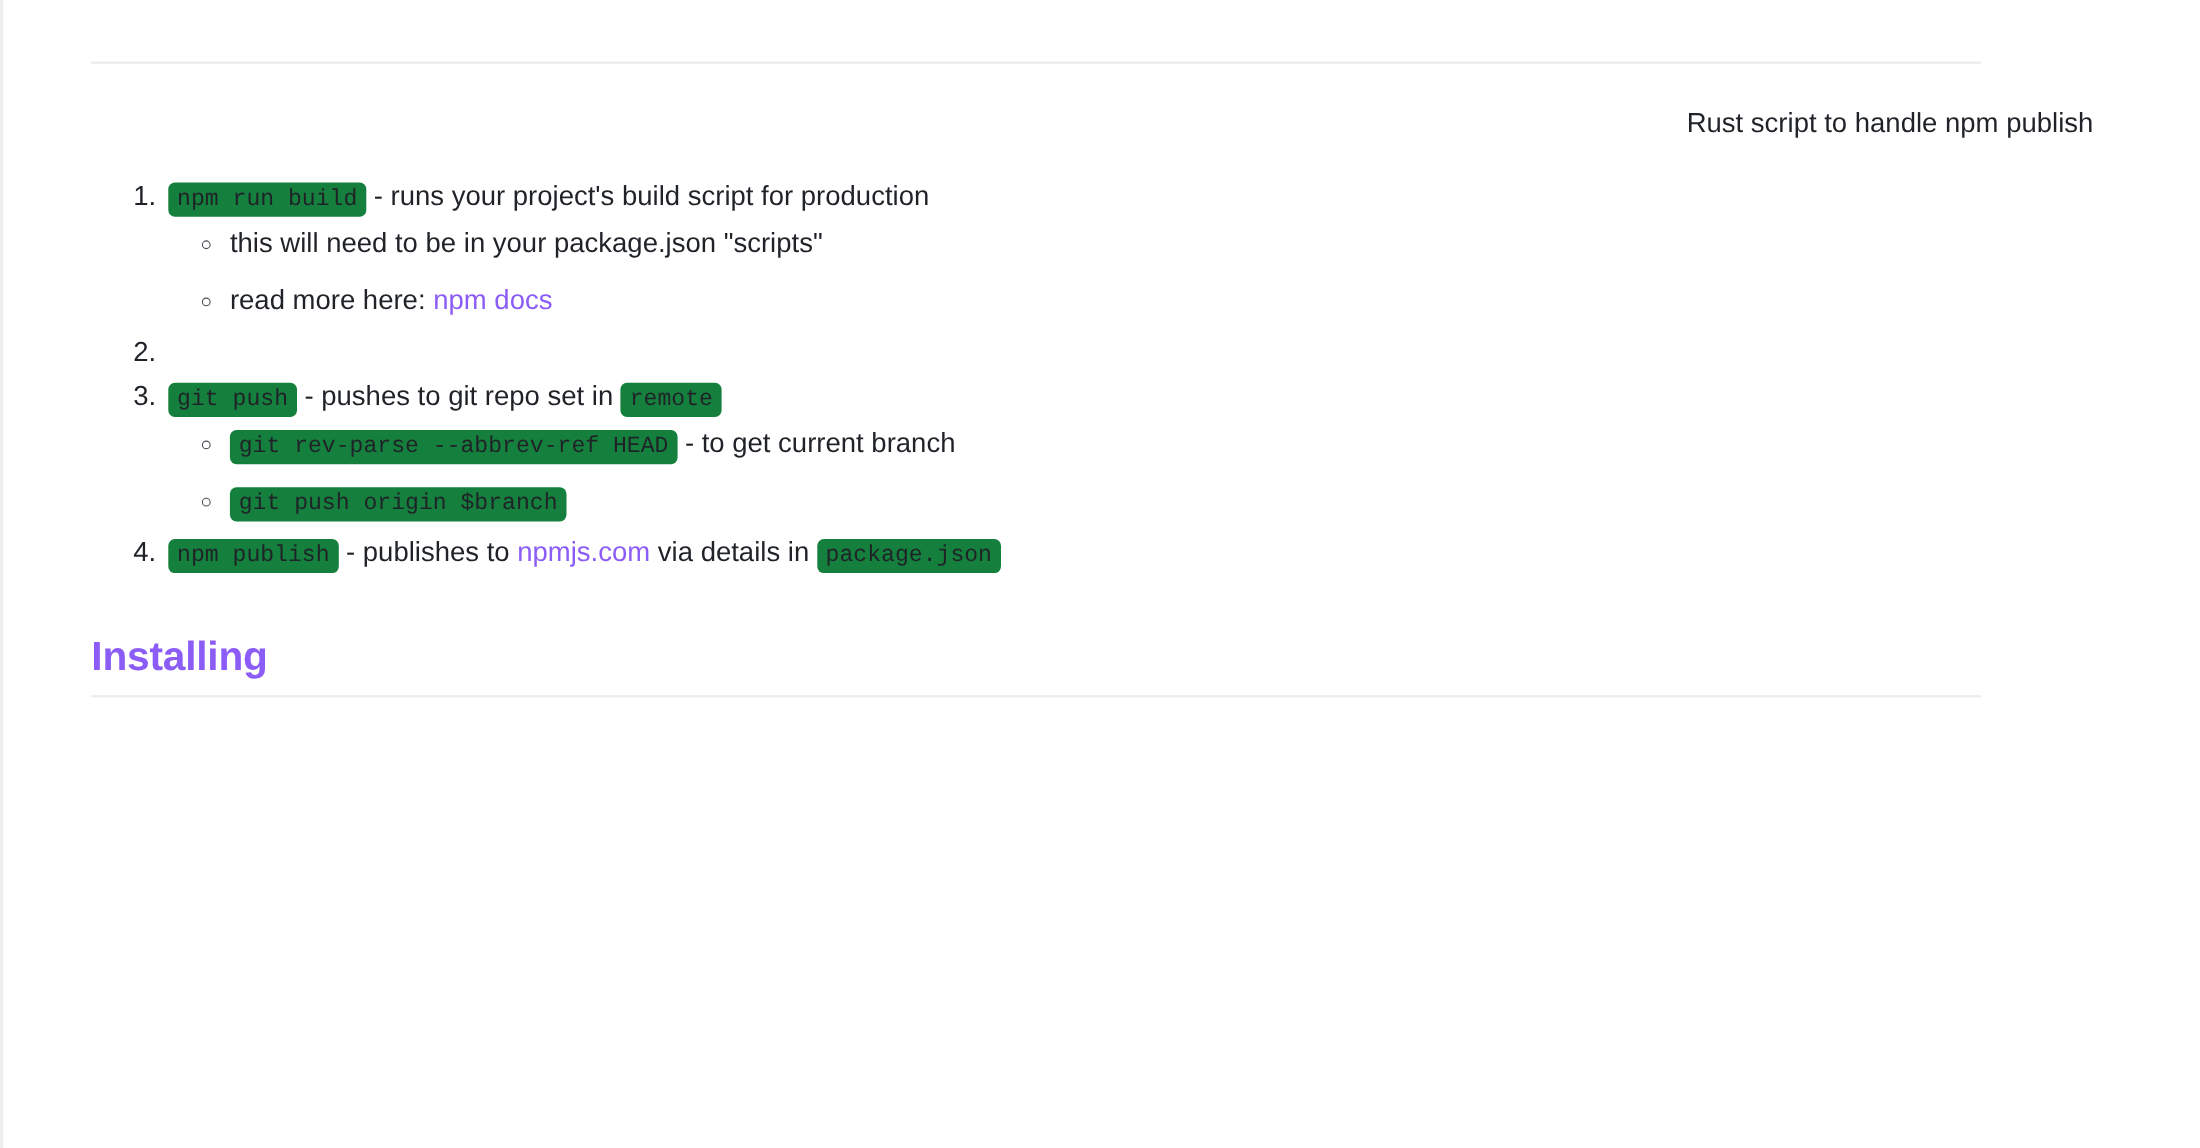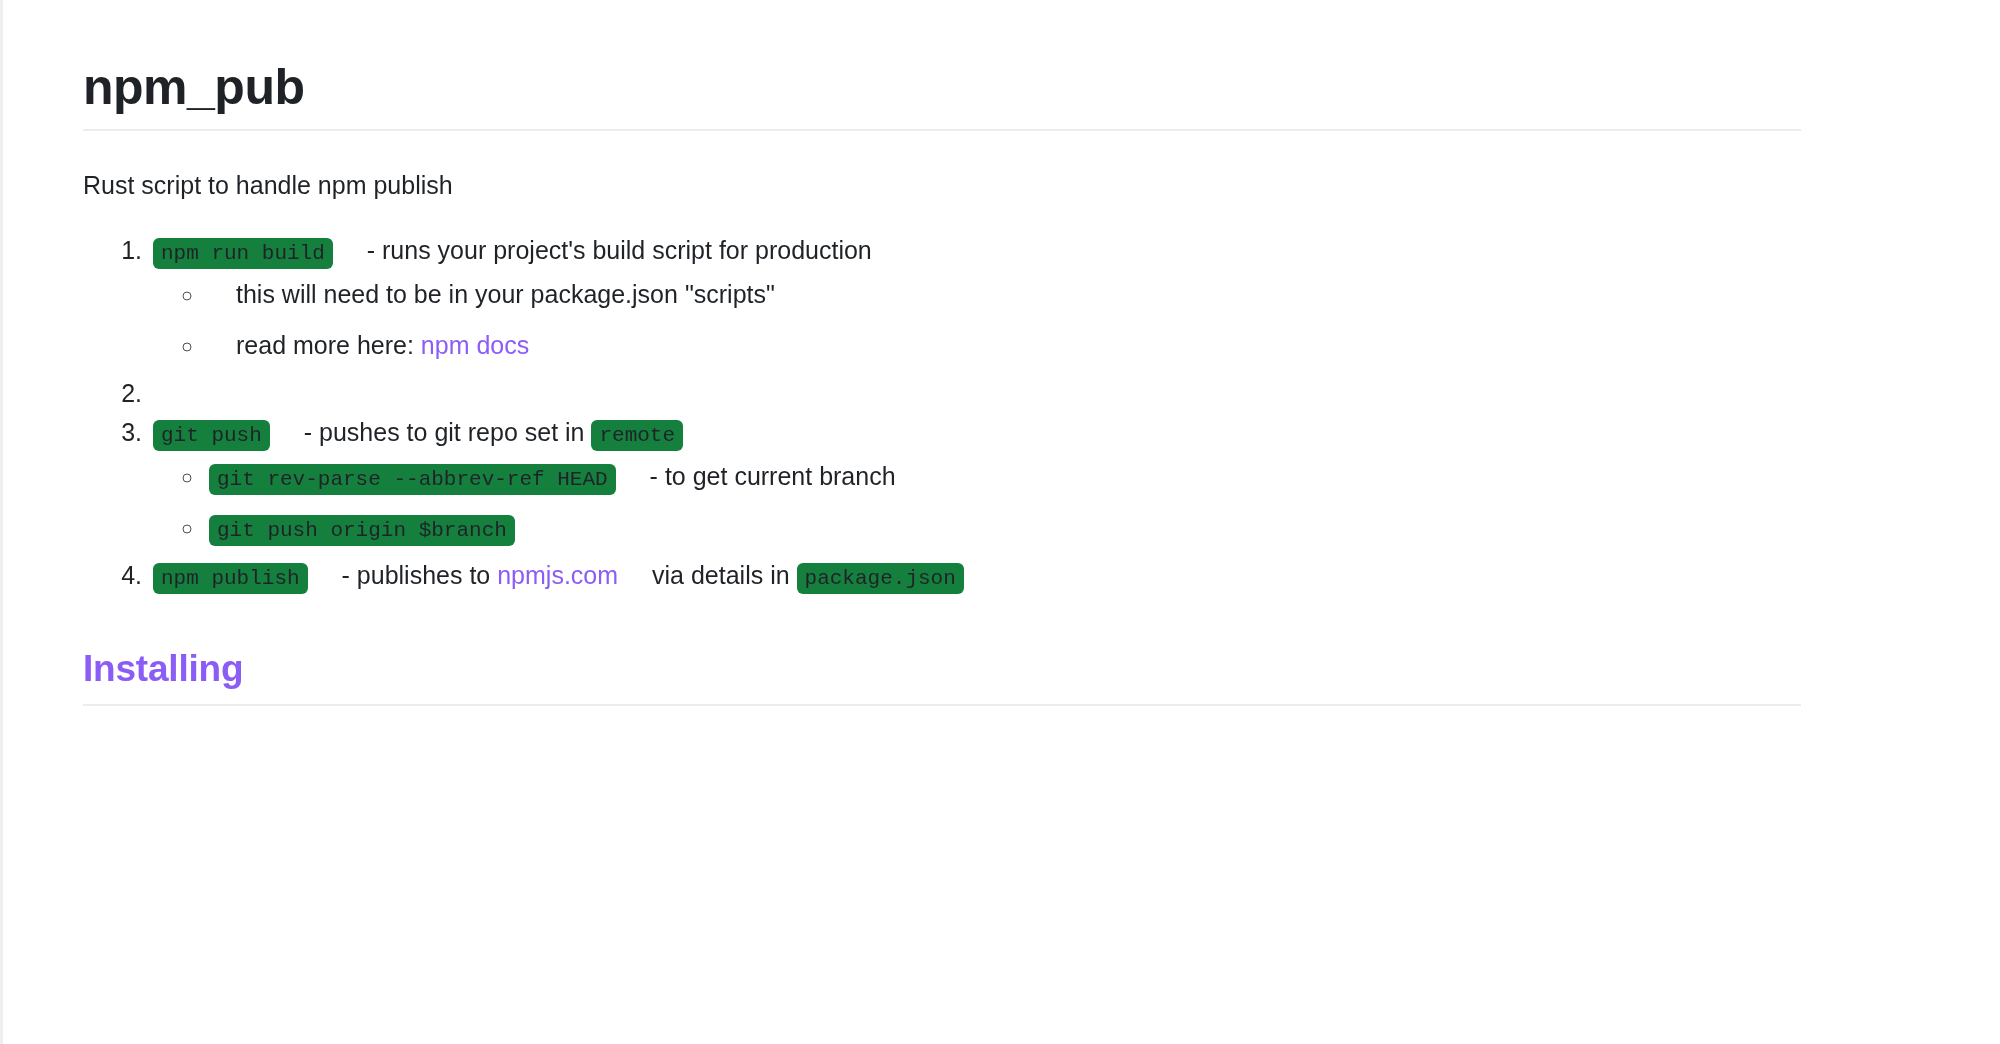--- a/index.html
+++ b/index.html
@@ -57,21 +57,21 @@
     width: 1718px;
   }
 
   
   p.para {
     font-size: 25px;
     line-height: 1.5;
     margin: 24px 0 0 0;
     color: #1f2328;
   }
-  p.para.first { margin-top: 36px; }
+  p.para.first { margin-top: 36px; text-align: right; }
 
   
   ol.steps {
     margin: 28px 0 0 0;
     padding-left: 66px;
     font-size: 25px;
     line-height: 1.5;
     list-style-type: decimal;
   }
   ol.steps > li {
@@ -106,29 +106,28 @@
     color: #1f2328;
     white-space: pre;
   }
 
   
   a.link {
     color: #8b5cf6;
     text-decoration: none;
   }
 
-  .txt { color: #1f2328; margin-left: 27px; }
+  .txt { color: #1f2328; }
 </style>
 </head>
 <body>
 
 <div class="page">
   <div class="readme-body">
 
-    <h1 class="doc-title">npm_pub</h1>
     <hr class="rule">
 
     <p class="para first">Rust script to handle npm publish</p>
 
 
     <ol class="steps">
 
       <li>
         <span class="line"><code class="chip">npm run build</code><span class="txt"> - runs your project's build script for production</span></span>
         <ul class="substeps">

